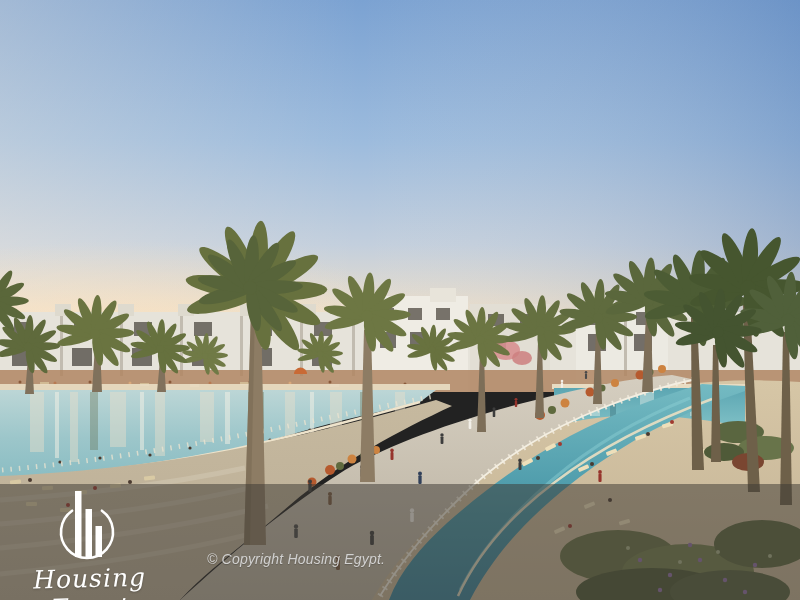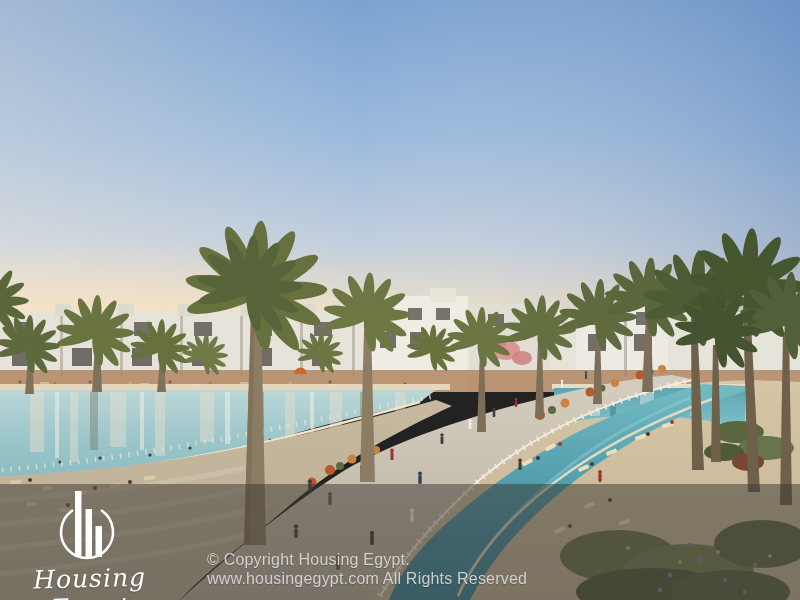--- a/index.html
+++ b/index.html
@@ -4,21 +4,21 @@
 <style>
   html,body{margin:0;padding:0;background:#222;}
   .stage{position:relative;width:800px;height:600px;overflow:hidden;font-family:"Liberation Sans",sans-serif;}
   .scene{position:absolute;left:0;top:0;width:800px;height:600px;display:block;}
   .logo{position:absolute;left:0;top:486px;width:180px;height:114px;color:#fff;}
   .logo-mark{position:absolute;left:51px;top:0;width:72px;height:78px;}
   .logo-text{position:absolute;left:0;top:78px;width:180px;text-align:center;
     font-family:"DejaVu Serif",serif;font-style:italic;font-size:25px;letter-spacing:1px;
     color:#ffffff;text-shadow:0 1px 2px rgba(0,0,0,.25);transform:rotate(-1.5deg);}
   .copyright{position:absolute;left:207px;top:550px;color:rgba(218,218,218,.92);
-    font-size:16px;line-height:19px;letter-spacing:.2px;text-shadow:0 1px 1px rgba(0,0,0,.2);}
+    font-size:14px;line-height:19px;letter-spacing:.2px;text-shadow:0 1px 1px rgba(0,0,0,.2);font-style:italic;}
 </style>
 </head>
 <body>
 
 <div class="stage">
 
   <svg class="scene" viewBox="0 0 800 600" aria-hidden="true">
     <defs>
       <linearGradient id="skyV" x1="0" y1="0" x2="0" y2="1">
         <stop offset="0%" stop-color="#7ba2d2"></stop>
@@ -408,16 +408,15 @@
       <path d="M 50.9 24.7 A 26 26 0 1 1 21.1 24.7" fill="none" stroke="#ffffff" stroke-width="2.6" stroke-linecap="round"></path>
       <rect x="24" y="5" width="6.5" height="66" fill="#ffffff"></rect>
       <rect x="34.5" y="23" width="6.5" height="48" fill="#ffffff"></rect>
       <rect x="44.5" y="40" width="6.5" height="31" fill="#ffffff"></rect>
     </svg>
     <div class="logo-text">Housing Egypt</div>
   </div>
 
   <div class="copyright">
     <div>© Copyright Housing Egypt.</div>
-    <div>www.housingegypt.com All Rights Reserved</div>
   </div>
 
 </div>
 
 </body></html>

